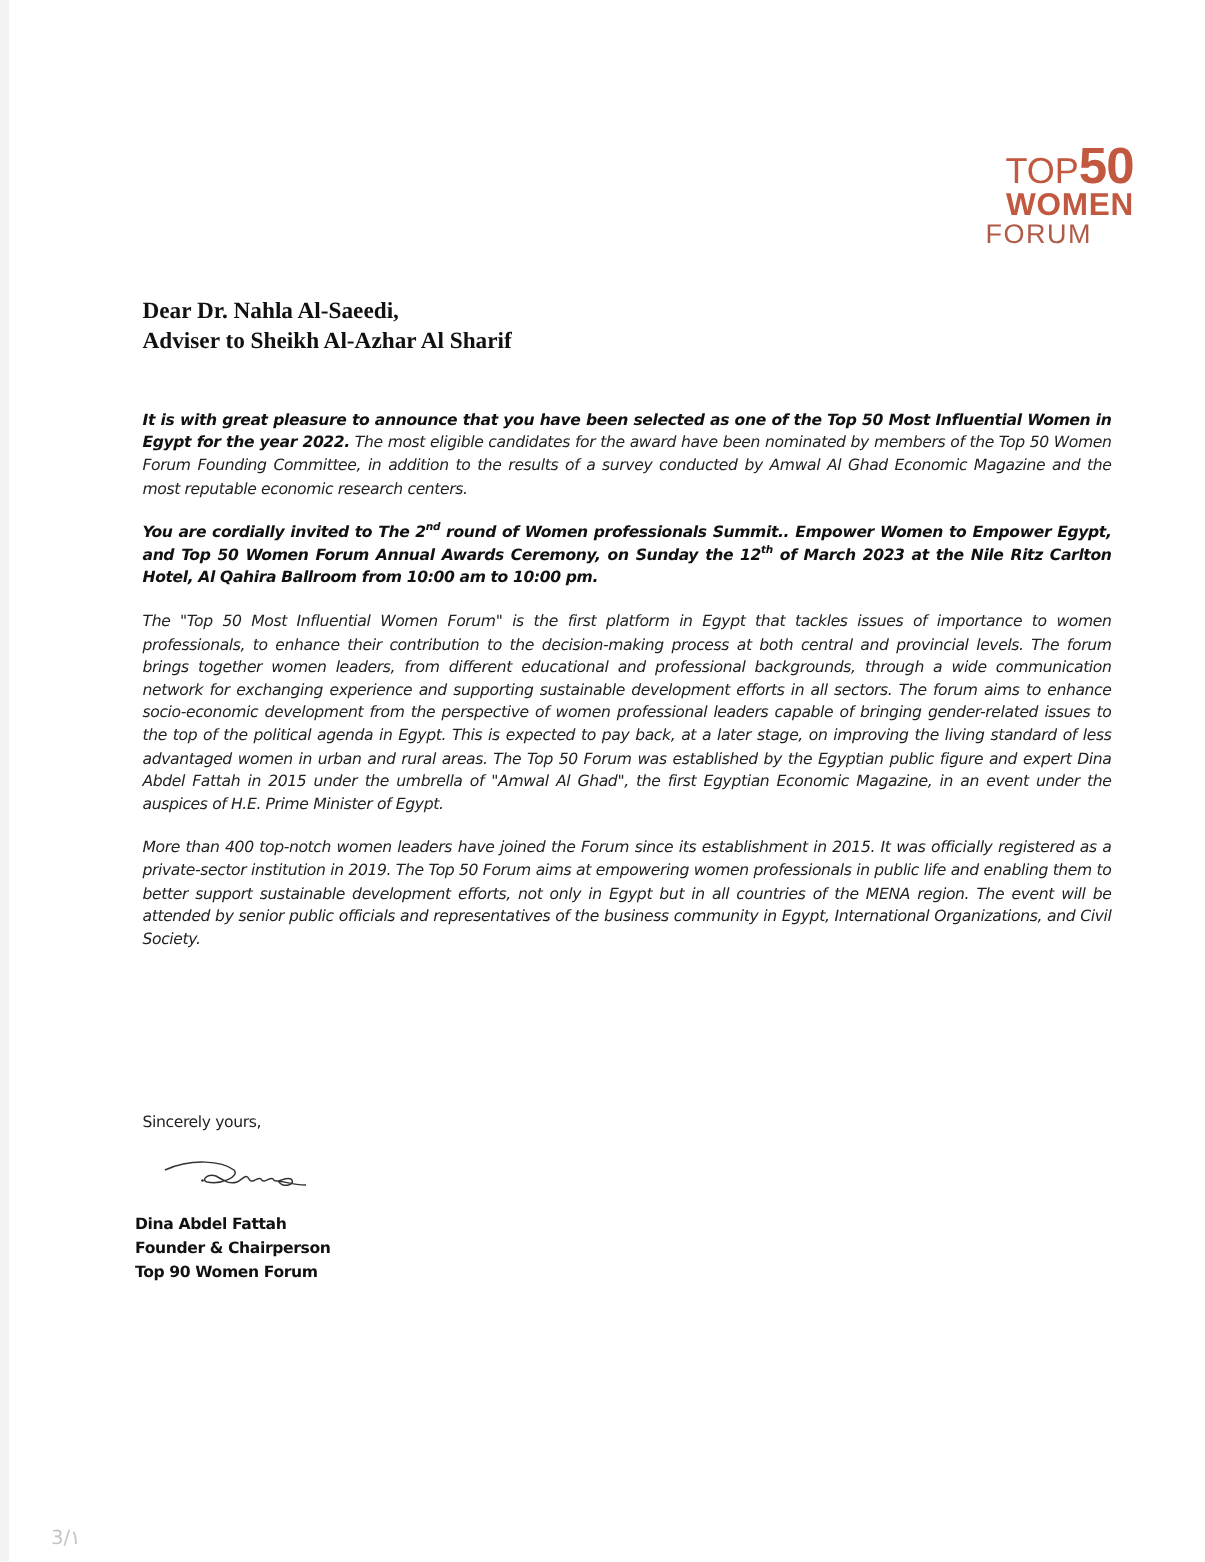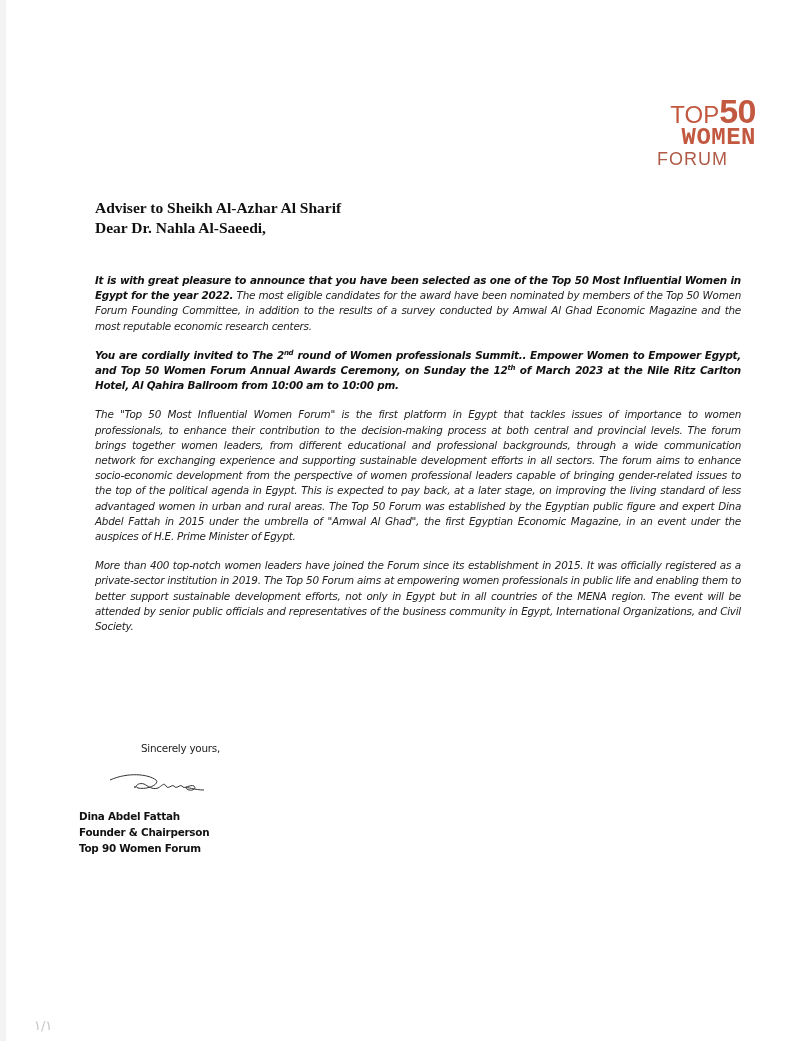--- a/index.html
+++ b/index.html
@@ -8,42 +8,42 @@
       font-family: "Liberation Sans", sans-serif; color: #1a1a1a;
     }
     .page-edge { position: absolute; left: 0; top: 0; width: 6px; height: 1041px; background: #f3f3f3; }
     .logo {
       position: absolute; left: 626px; top: 94px; width: 130px; text-align: right;
       color: #c2583f; line-height: 1;
     }
     .logo .row1 { font-size: 26px; font-weight: bold; letter-spacing: -0.5px; }
     .logo .row1 .top { font-size: 24px; font-weight: normal; letter-spacing: 0; }
     .logo .row1 .num { font-size: 34px; font-weight: bold; }
-    .logo .row2 { font-size: 24px; font-weight: bold; letter-spacing: 0.5px; margin-top: -2px; font-family: Liberation Mono, monospace; }
+    .logo .row2 { font-size: 21px; font-weight: bold; letter-spacing: 0.5px; margin-top: -2px; }
     .logo .row3 { font-size: 18px; color: #b05a48; letter-spacing: 1px; margin-right: 28px; }
 
     .salutation {
       position: absolute; left: 95px; top: 198px;
       font-family: "Liberation Serif", serif; font-weight: bold; font-size: 15.5px; line-height: 20px; color: #111;
     }
     .body {
       position: absolute; left: 95px; top: 273px; width: 646px;
       font-family: "DejaVu Sans", sans-serif; font-size: 10.4px; line-height: 15.2px; color: #222;
       letter-spacing: -0.25px;
     }
     .body p { margin: 0 0 14px 0; text-align: justify; font-style: italic; }
     .body b { color: #111; }
     .body sup { font-size: 7px; line-height: 0; }
     .closing {
       position: absolute; left: 95px; top: 742px;
-      font-family: "DejaVu Sans", sans-serif; font-size: 10.4px; color: #222; letter-spacing: -0.25px; margin-left: 46px;
+      font-family: "DejaVu Sans", sans-serif; font-size: 10.4px; color: #222; letter-spacing: -0.25px;
     }
     .signature { position: absolute; left: 108px; top: 770px; width: 100px; height: 28px; }
     .signer {
-      position: absolute; left: 79px; top: 808px;
+      position: absolute; left: 90px; top: 808px;
       font-family: "DejaVu Sans", sans-serif; font-weight: bold; font-size: 10.4px; line-height: 16px; color: #111;
       letter-spacing: -0.25px;
     }
     .page-num {
       position: absolute; left: 34px; top: 1018px; font-family: "DejaVu Sans", sans-serif;
       font-size: 13px; color: #c4c4c4;
     }
   </style>
 </head>
 <body>
@@ -52,22 +52,22 @@
 
 <div class="logo">
   <div class="row1">
     <span class="top">TOP</span><span class="num">50</span>
   </div>
   <div class="row2">WOMEN</div>
   <div class="row3">FORUM</div>
 </div>
 
 <div class="salutation">
+  <div>Dear Dr. Nahla Al-Saeedi,</div>
   <div>Adviser to Sheikh Al-Azhar Al Sharif</div>
-  <div>Dear Dr. Nahla Al-Saeedi,</div>
 </div>
 
 <div class="body">
   <p><b>It is with great pleasure to announce that you have been selected as one of the Top 50 Most Influential Women in Egypt for the year 2022.</b><span> The most eligible candidates for the award have been nominated by members of the Top 50 Women Forum Founding Committee, in addition to the results of a survey conducted by Amwal Al Ghad Economic Magazine and the most reputable economic research centers.</span></p>
   <p><b><span>You are cordially invited to The 2</span><sup>nd</sup><span> round of Women professionals Summit.. Empower Women to Empower Egypt, and Top 50 Women Forum Annual Awards Ceremony, on Sunday the 12</span><sup>th</sup><span> of March 2023 at the Nile Ritz Carlton Hotel, Al Qahira Ballroom from 10:00 am to 10:00 pm.</span></b></p>
   <p>The "Top 50 Most Influential Women Forum" is the first platform in Egypt that tackles issues of importance to women professionals, to enhance their contribution to the decision-making process at both central and provincial levels. The forum brings together women leaders, from different educational and professional backgrounds, through a wide communication network for exchanging experience and supporting sustainable development efforts in all sectors. The forum aims to enhance socio-economic development from the perspective of women professional leaders capable of bringing gender-related issues to the top of the political agenda in Egypt. This is expected to pay back, at a later stage, on improving the living standard of less advantaged women in urban and rural areas. The Top 50 Forum was established by the Egyptian public figure and expert Dina Abdel Fattah in 2015 under the umbrella of "Amwal Al Ghad", the first Egyptian Economic Magazine, in an event under the auspices of H.E. Prime Minister of Egypt.</p>
   <p>More than 400 top-notch women leaders have joined the Forum since its establishment in 2015. It was officially registered as a private-sector institution in 2019. The Top 50 Forum aims at empowering women professionals in public life and enabling them to better support sustainable development efforts, not only in Egypt but in all countries of the MENA region. The event will be attended by senior public officials and representatives of the business community in Egypt, International Organizations, and Civil Society.</p>
 </div>
 
 <div class="closing">Sincerely yours,</div>
@@ -76,13 +76,13 @@
   <path d="M2 10 C 20 2, 40 4, 48 10 C 52 14, 40 20, 30 18 C 26 17, 30 12, 36 14 C 40 16, 44 20, 50 18 C 54 16, 56 12, 58 16 C 60 20, 64 14, 66 16 C 68 20, 72 14, 74 16 C 76 20, 82 14, 86 16 C 90 20, 80 22, 78 18 C 76 16, 86 20, 96 20" fill="none" stroke="#333" stroke-width="1"></path>
   <circle cx="27" cy="17" r="0.9" fill="#333"></circle>
 </svg>
 
 <div class="signer">
   <div>Dina Abdel Fattah</div>
   <div>Founder &amp; Chairperson</div>
   <div>Top 90 Women Forum</div>
 </div>
 
-<div class="page-num">١/١</div>
+<div class="page-num">3/١</div>
 
 </body></html>

